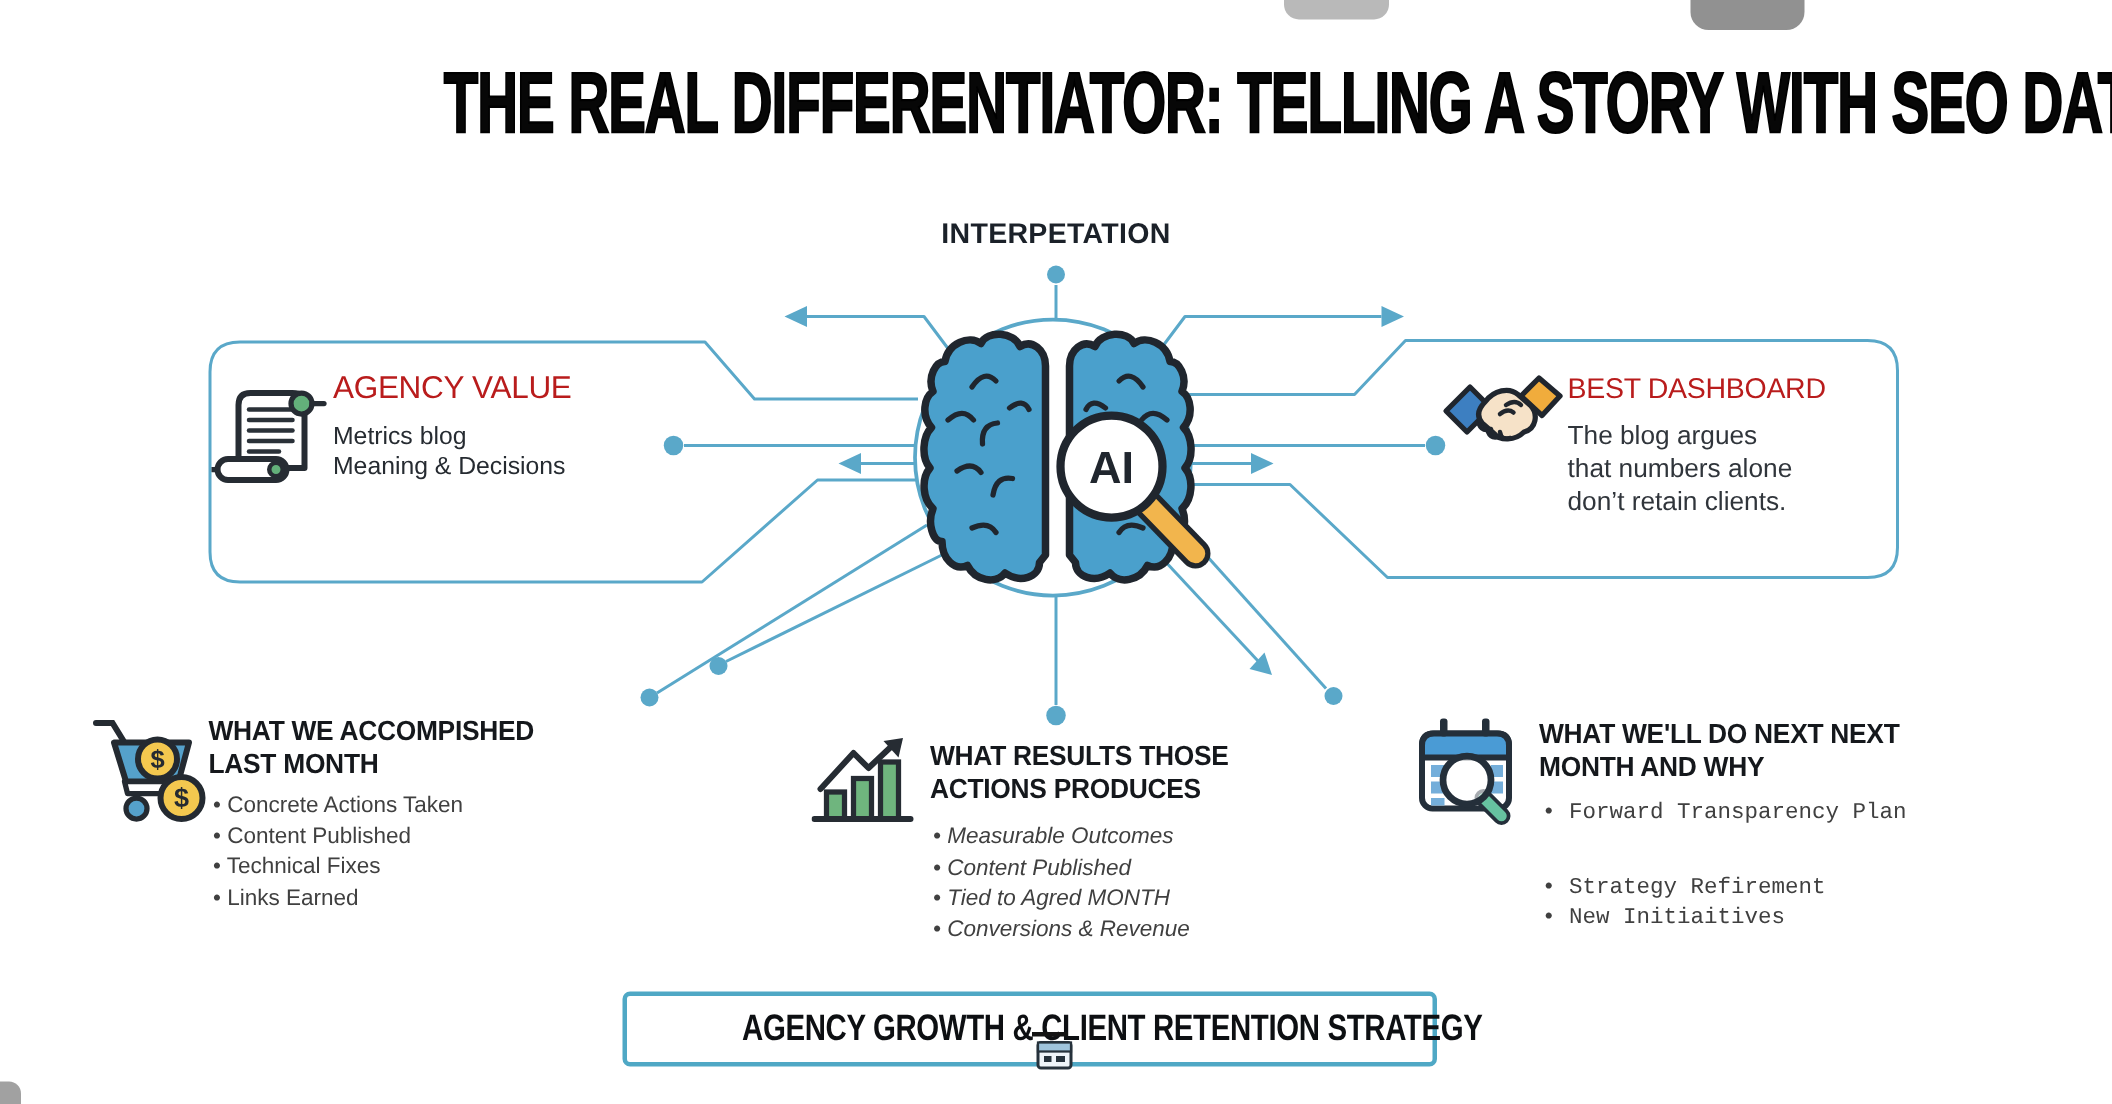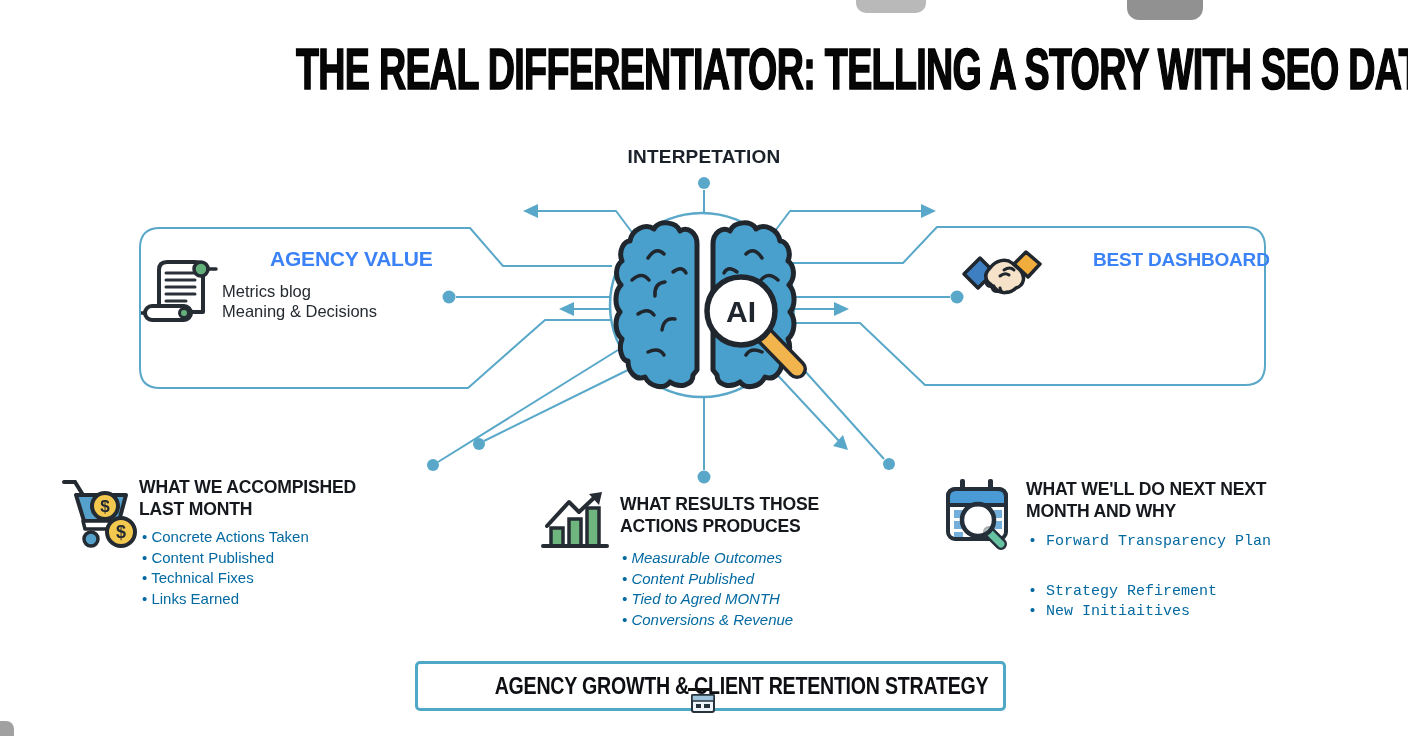--- a/index.html
+++ b/index.html
@@ -12,44 +12,44 @@
   .title-wrap{left:0;right:0;top:36px;text-align:center;}
   .title-text{
     display:inline-block;font-size:57px;font-weight:700;color:#070707;
     letter-spacing:-1px;transform:scaleX(0.66);transform-origin:center;
     -webkit-text-stroke:1.6px #000;white-space:nowrap;
   }
   
   .center-label{left:554px;top:146px;width:300px;text-align:center;
     font-size:19px;font-weight:700;letter-spacing:.2px;color:#1b2129;}
   
-  .box-head{font-weight:700;color:#3b82f6;letter-spacing:-.2px;margin-left:48px;}
+  .box-head{font-weight:400;color:#b91c1c;letter-spacing:-.2px;}
   .av-block{left:222px;top:247px;width:280px;}
   .av-block .box-head{font-size:21px;}
   .av-lines{margin-top:10px;font-size:16.5px;line-height:20px;color:#262b31;}
   .teal-arrow{color:#2FA39B;font-weight:700;}
   .bd-block{left:1045px;top:249px;width:230px;}
   .bd-block .box-head{font-size:19px;}
   .bd-lines{margin-top:8px;font-size:17.5px;line-height:22px;color:#30353b;}
   
   .sec-head{font-weight:700;font-size:18.5px;line-height:21.5px;color:#15181c;
     letter-spacing:-.2px;transform:scaleX(.95);transform-origin:left;white-space:nowrap;}
-  .bullets{font-size:15px;line-height:20.5px;color:#0369a1;}
+  .bullets{font-size:15px;line-height:20.5px;color:#404040;}
   .bullet{white-space:nowrap;}
   .bullet::before{content:"•  ";}
   .gap-top{margin-top:29px;}
   .acc-head{left:139px;top:476px;}
   .acc-bullets{left:142px;top:527px;}
   .res-head{left:620px;top:493px;}
   .res-bullets{left:622px;top:548px;font-style:italic;}
   .nxt-head{left:1026px;top:478px;}
   .nxt-bullets{left:1028px;top:532px;font-family:Liberation Mono, monospace;}
   
   .banner{
-    left:415px;top:661px;width:591px;height:50px;background:#fff;
+    left:415px;top:661px;width:543px;height:50px;background:#fff;
     border:3px solid #4FA8C5;border-radius:5px;box-sizing:border-box;
     display:flex;align-items:center;padding:0 7px;gap:8px;z-index:1;
   }
   .banner-label{
     flex:1;text-align:center;font-size:24.5px;font-weight:700;color:#0d0f12;
     transform:scaleX(.8);transform-origin:center;white-space:nowrap;letter-spacing:-.3px;
   }
   .underscore-mark{left:688px;top:688px;width:24px;height:3px;background:#141414;z-index:2;}
   
   .artifact{position:absolute;}
@@ -180,20 +180,25 @@
       <path d="M34,40 q-6,2 -8,-3"></path>
         <path d="M40,45 q-6,2 -8,-3"></path>
         <path d="M47,46 q-6,2 -7,-4"></path>
       <path d="M44,24 q6,-4 10,0"></path>
         <path d="M40,30 q5,-4 9,-1"></path>
     </g>
   </svg>
 
   <div class="abs bd-block">
     <div class="box-head">BEST DASHBOARD</div>
+    <div class="bd-lines">
+      <div>The blog argues</div>
+      <div>that numbers alone</div>
+      <div>don’t retain clients.</div>
+    </div>
   </div>
 
   <svg class="abs" style="left:58px;top:474px" width="80" height="76" viewBox="0 0 80 76">
     <path d="M6,8 L17,8 L25,21" stroke="#242a31" stroke-width="4" fill="none" stroke-linecap="round"></path>
     <path d="M18,21 L68,21 L61,47 L26,47 Z" fill="#55A1CB" stroke="#242a31" stroke-width="4" stroke-linejoin="round"></path>
     <path d="M25,47 L62,47 L60,55 L27,55 Z" fill="#fff" stroke="#242a31" stroke-width="3.5" stroke-linejoin="round"></path>
     <circle cx="33" cy="65" r="7" fill="#55A1CB" stroke="#242a31" stroke-width="3.5"></circle>
     <g>
       <circle cx="47" cy="32" r="13" fill="#F3C84F" stroke="#242a31" stroke-width="4"></circle>
       <text x="47" y="38" font-size="17" font-weight="bold" fill="#242a31" text-anchor="middle">$</text>

